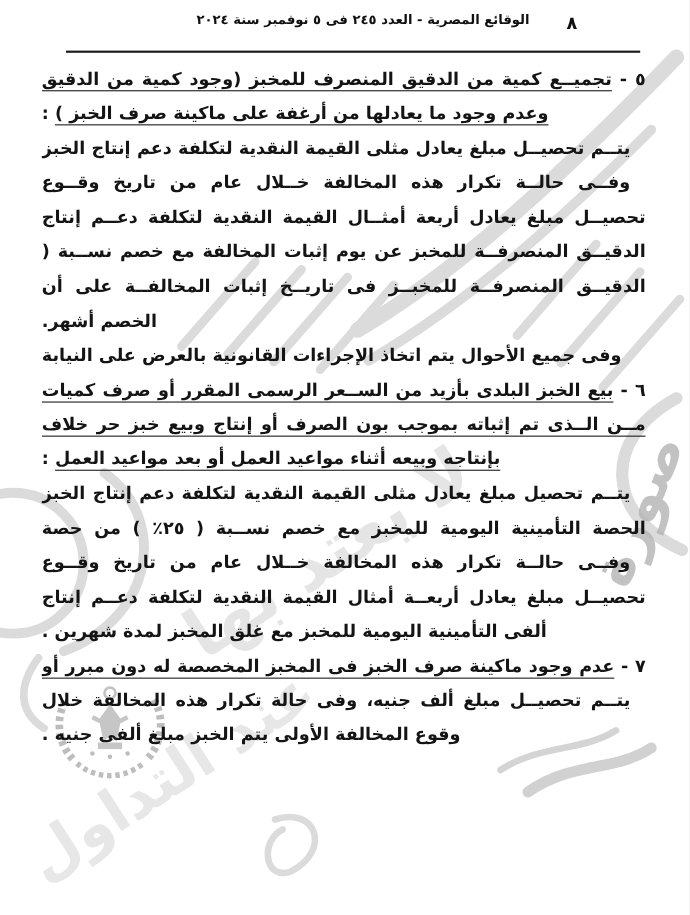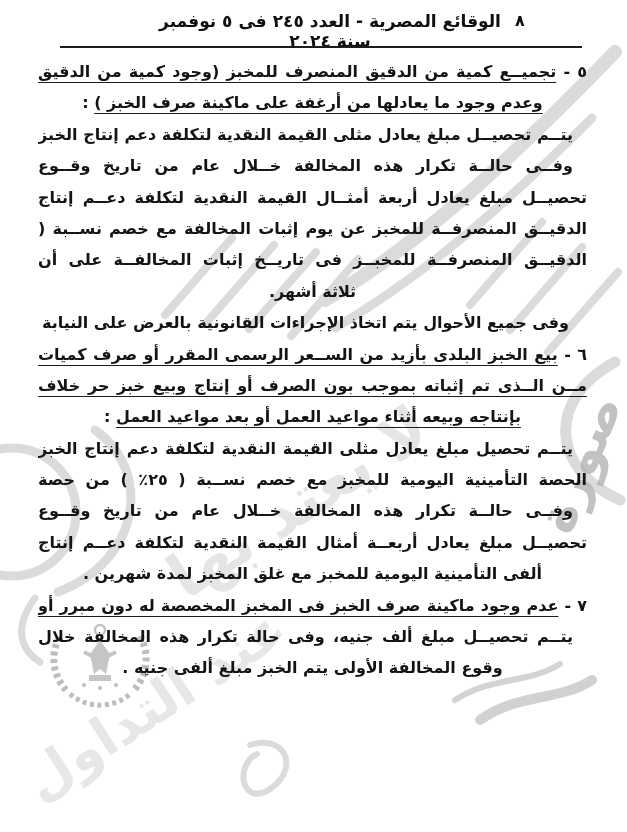--- a/index.html
+++ b/index.html
@@ -7,38 +7,38 @@
     position:relative;width:627px;height:832px;margin:0 auto;
     background:#ffffff;overflow:hidden;
     font-family:"DejaVu Sans",sans-serif;
   }
   
   .watermark{position:absolute;inset:0;z-index:0;}
   
   .header-title{
     position:absolute;top:11px;left:140px;width:380px;
     text-align:center;direction:rtl;
-    font-size:17px;font-weight:700;color:#101010;z-index:2;
+    font-size:12px;font-weight:700;color:#101010;z-index:2;
   }
   .page-num{
     position:absolute;top:11px;left:500px;width:40px;text-align:center;
     font-size:16px;font-weight:700;color:#101010;z-index:2;
   }
   .header-rule{
     position:absolute;top:46px;left:60px;width:522px;height:2px;
     background:#1d1d1d;z-index:2;
   }
   
   .doc{position:absolute;top:57px;left:38px;right:40px;z-index:1;}
   .line{
     height:31.4px;line-height:30px;direction:rtl;overflow:hidden;
     text-align:justify;text-align-last:justify;
     font-size:16px;font-weight:700;color:#141414;
   }
-  .line.short{text-align:center;text-align-last:auto;}
+  .line.short{text-align:left;text-align-last:auto;}
   .line.indent{padding-right:14px;}
   .u{
     text-decoration:underline;
     text-decoration-thickness:1.4px;
     text-underline-offset:5px;
     text-decoration-color:#1d1d1d;
   }
   .num{white-space:pre;}
 </style>
 </head>
@@ -88,21 +88,21 @@
   <div class="header-rule"></div>
 
   <div class="doc">
       <div class="line full"><span class="num">٥ - </span><span class="u">تجميــع كمية من الدقيق المنصرف للمخبز (وجود كمية من الدقيق بالمخبز</span></div>
       <div class="line short"><span class="u">وعدم وجود ما يعادلها من أرغفة على ماكينة صرف الخبز )</span><span> :</span></div>
       <div class="line full indent"><span>يتــم تحصيــل مبلغ يعادل مثلى القيمة النقدية لتكلفة دعم إنتاج الخبز عن حصة</span></div>
       <div class="line full indent"><span>وفــى حالــة تكرار هذه المخالفة خــلال عام من تاريخ وقــوع المخالفة الأولى يتم</span></div>
       <div class="line full"><span>تحصيــل مبلغ يعادل أربعة أمثــال القيمة النقدية لتكلفة دعــم إنتاج الخبز عن حصة</span></div>
       <div class="line full"><span>الدقيــق المنصرفــة للمخبز عن يوم إثبات المخالفة مع خصم نســبة ( ٢٥٪ ) من حصة</span></div>
       <div class="line full"><span>الدقيــق المنصرفــة للمخبــز فى تاريــخ إثبات المخالفــة على أن يكــون الخصم لمدة</span></div>
-      <div class="line short"><span>ثلاثة أشهر.</span></div>
+      <div class="line short"><span>الخصم أشهر.</span></div>
       <div class="line short indent"><span>وفى جميع الأحوال يتم اتخاذ الإجراءات القانونية بالعرض على النيابة العامة .</span></div>
       <div class="line full"><span class="num">٦ - </span><span class="u">بيع الخبز البلدى بأزيد من الســعر الرسمى المقرر أو صرف كميات خبز أقل</span></div>
       <div class="line full"><span class="u">مــن الــذى تم إثباته بموجب بون الصرف أو إنتاج وبيع خبز حر خلاف الخبز المرخص له</span></div>
       <div class="line short"><span class="u">بإنتاجه وبيعه أثناء مواعيد العمل أو بعد مواعيد العمل</span><span> :</span></div>
       <div class="line full indent"><span>يتــم تحصيل مبلغ يعادل مثلى القيمة النقدية لتكلفة دعم إنتاج الخبز عن كامل</span></div>
       <div class="line full"><span>الحصة التأمينية اليومية للمخبز مع خصم نســبة ( ٢٥٪ ) من حصة الدقيق المنصرفة</span></div>
       <div class="line full indent"><span>وفــى حالــة تكرار هذه المخالفة خــلال عام من تاريخ وقــوع المخالفة الأولى يتم</span></div>
       <div class="line full"><span>تحصيــل مبلغ يعادل أربعــة أمثال القيمة النقدية لتكلفة دعــم إنتاج الخبز عن كامل</span></div>
       <div class="line short"><span>ألفى التأمينية اليومية للمخبز مع غلق المخبز لمدة شهرين .</span></div>
       <div class="line full"><span class="num">٧ - </span><span class="u">عدم وجود ماكينة صرف الخبز فى المخبز المخصصة له دون مبرر أو إذن من</span></div>

